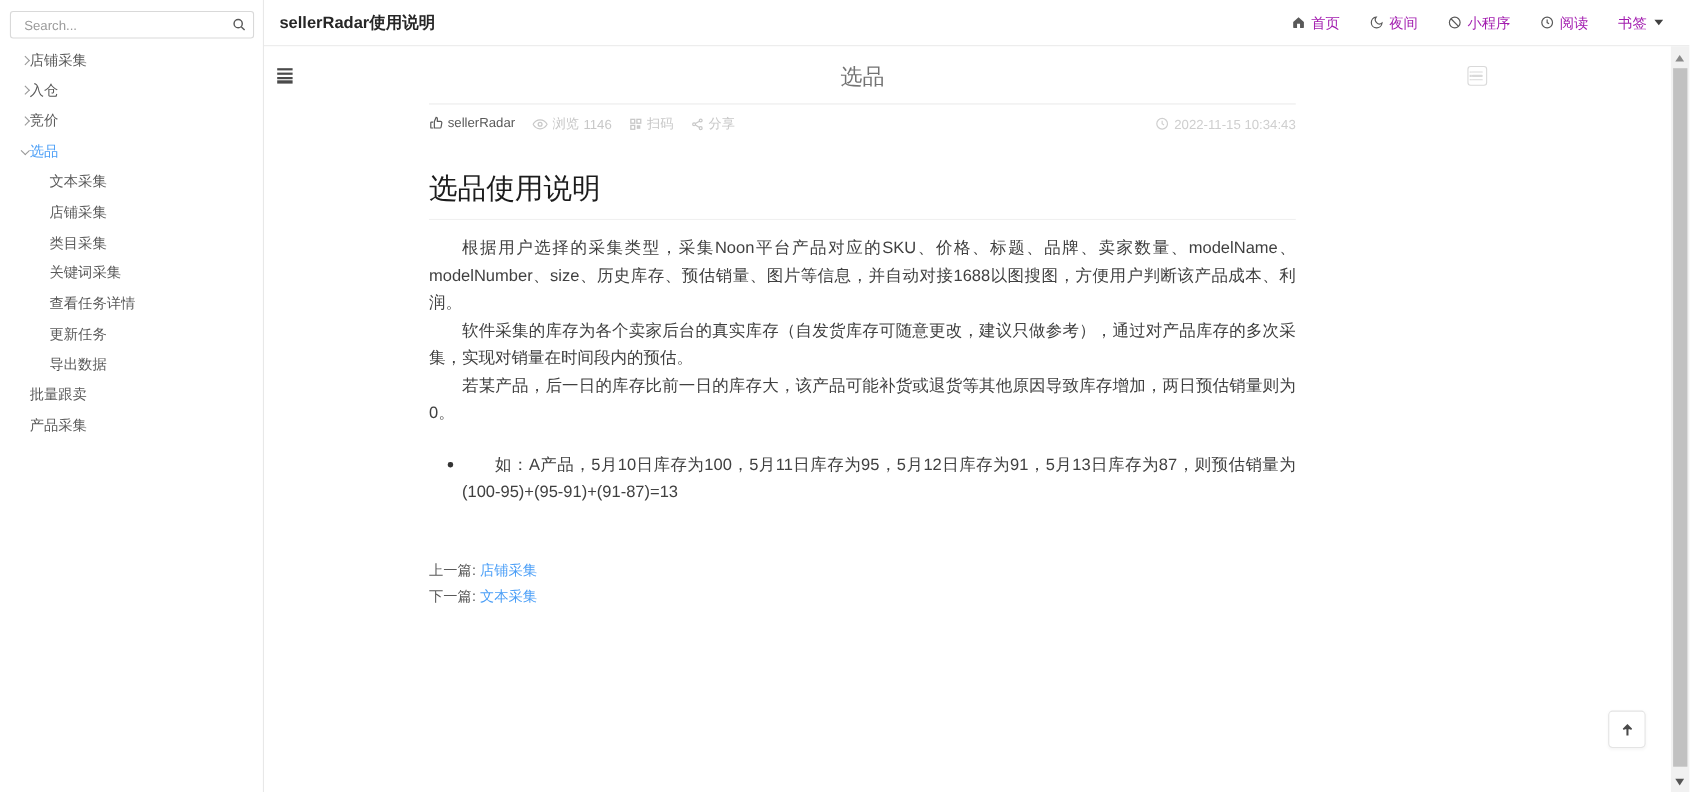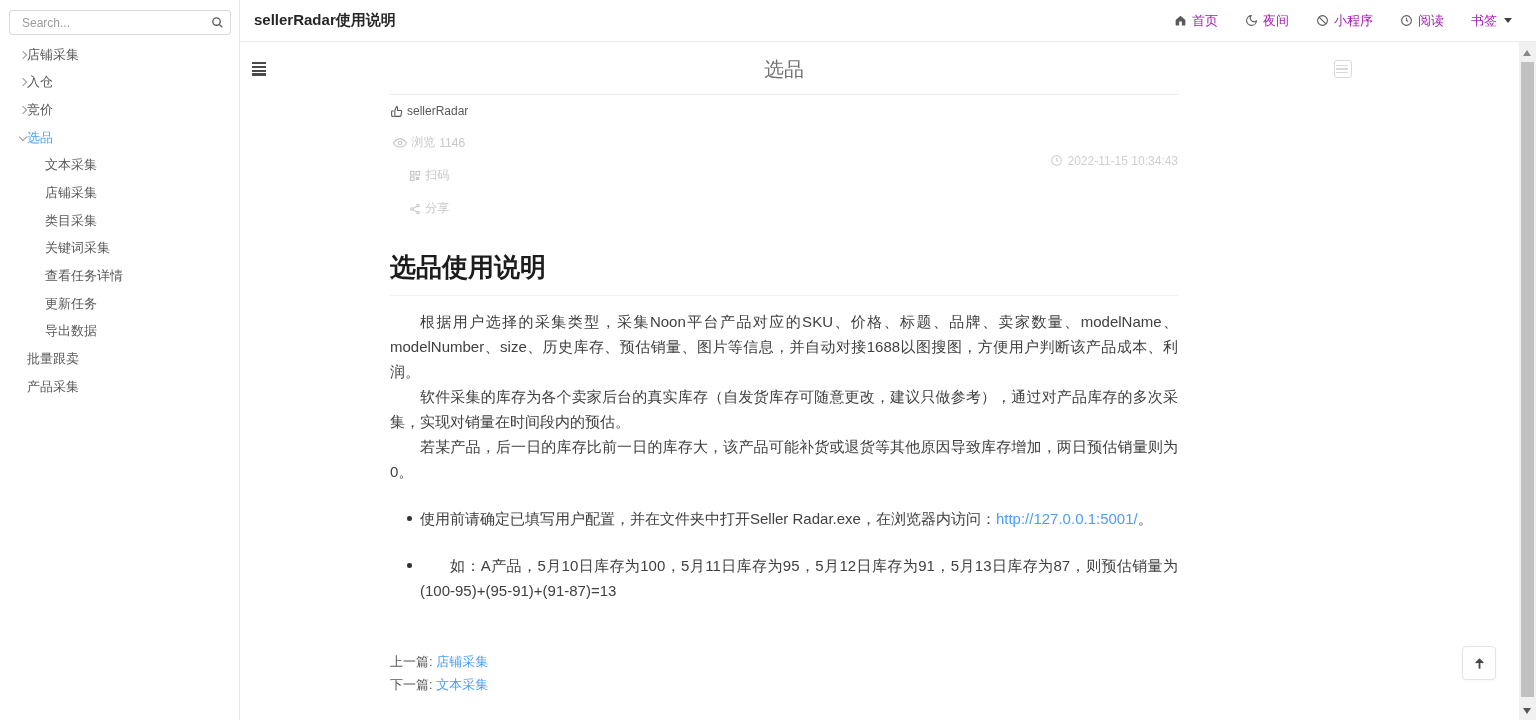--- a/index.html
+++ b/index.html
@@ -48,27 +48,27 @@
     border:1.5px solid #d9d9d9; border-radius:3px; cursor:pointer;
     display:flex; flex-direction:column; justify-content:center; gap:2px; padding:0 3px; }
   .toc-btn i { display:block; height:1.5px; background:#d9d9d9; border-radius:1px; position:relative; }
   .toc-btn i::before { content:""; position:absolute; left:-2px; top:0; width:1.5px; height:1.5px; background:#d9d9d9; }
 
   .article { position:absolute; left:390px; top:42px; width:788px; }
   .post-title { margin-top:14px; text-align:center; font-size:20px; color:#737373;
     padding-bottom:11px; border-bottom:1px solid #ececec; }
   .post-meta { margin-top:9px; display:flex; justify-content:space-between;
     align-items:center; font-size:12px; color:#c8c8c8; }
-  .meta-left { display:flex; align-items:center; gap:16px;flex-direction:column; }
+  .meta-left { display:flex; align-items:flex-start; gap:16px; }
   .meta-item { display:flex; align-items:center; gap:4px; cursor:pointer; }
   .meta-item.author { color:#595959; }
   .meta-right { display:flex; align-items:center; gap:4px; color:#cfcfcf; }
 
   .article h1 { margin-top:36px; font-size:26px; line-height:28px; color:#1c1c1c;
-    font-weight:bold; padding-bottom:14px; border-bottom:1px solid #f0f0f0; }
+    font-weight:normal; padding-bottom:14px; border-bottom:1px solid #f0f0f0; }
   .post-body { margin-top:13px; font-size:15px; line-height:25px; color:#404040;
     text-align:justify; }
   .post-body p { text-indent:2em; }
   .post-body a, .link { color:#4a9ef7; text-decoration:none; cursor:pointer; }
 
   .post-body ul { margin-top:22px; list-style:none; }
   .post-body li { position:relative; padding-left:30px; margin-bottom:22px; }
   .post-body li::before { content:""; position:absolute; left:17px; top:10px;
     width:4.5px; height:4.5px; border-radius:50%; background:#333; }
   .post-body li.indent .li-text { text-indent:2em; }
@@ -264,25 +264,20 @@
   </div>
 
   <h1>选品使用说明</h1>
 
   <div class="post-body">
     <p>根据用户选择的采集类型，采集Noon平台产品对应的SKU、价格、标题、品牌、卖家数量、modelName、modelNumber、size、历史库存、预估销量、图片等信息，并自动对接1688以图搜图，方便用户判断该产品成本、利润。</p>
     <p>软件采集的库存为各个卖家后台的真实库存（自发货库存可随意更改，建议只做参考），通过对产品库存的多次采集，实现对销量在时间段内的预估。</p>
     <p>若某产品，后一日的库存比前一日的库存大，该产品可能补货或退货等其他原因导致库存增加，两日预估销量则为0。</p>
 
     <ul>
-      <li>
-        <div class="li-text">
-          <span>使用前请确定已填写用户配置，并在文件夹中打开Seller Radar.exe，在浏览器内访问：</span><a class="link">http://127.0.0.1:5001/</a><span>。</span>
-        </div>
-      </li>
       <li class="indent">
         <div class="li-text">如：A产品，5月10日库存为100，5月11日库存为95，5月12日库存为91，5月13日库存为87，则预估销量为(100-95)+(95-91)+(91-87)=13</div>
       </li>
     </ul>
   </div>
 
   <div class="post-footer">
     <div class="row">
       <span>上一篇:</span>
       <a class="link">店铺采集</a>

